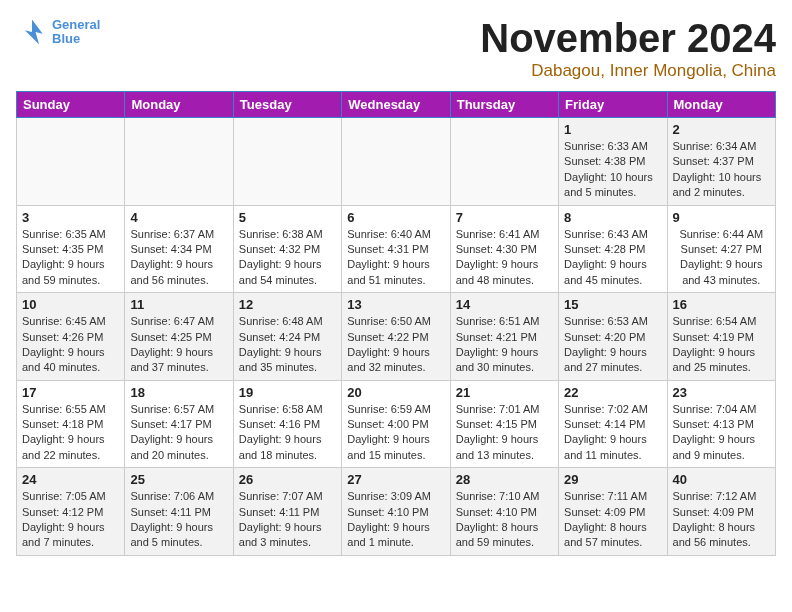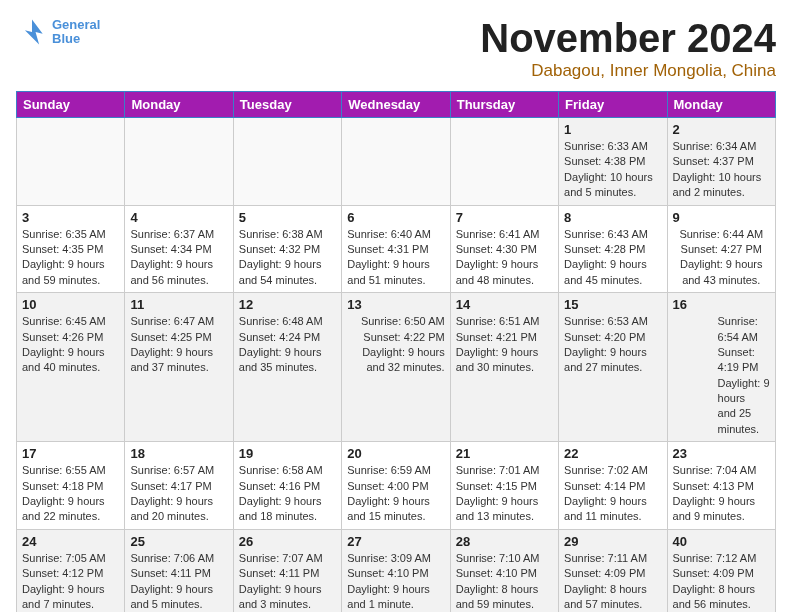--- a/index.html
+++ b/index.html
@@ -207,42 +207,42 @@
         </td>
         <td class="shaded">
           <div class="day-number">12</div>
           <div class="day-info" style="white-space: pre-line;">Sunrise: 6:48 AM
 Sunset: 4:24 PM
 Daylight: 9 hours
 and 35 minutes.</div>
         </td>
         <td class="shaded">
           <div class="day-number">13</div>
-          <div class="day-info" style="white-space: pre-line; text-align: right;">Sunrise: 6:50 AM
+          <div class="day-info" style="white-space: pre-line;">Sunrise: 6:50 AM
 Sunset: 4:22 PM
 Daylight: 9 hours
 and 32 minutes.</div>
         </td>
         <td class="shaded">
           <div class="day-number">14</div>
           <div class="day-info" style="white-space: pre-line;">Sunrise: 6:51 AM
 Sunset: 4:21 PM
 Daylight: 9 hours
 and 30 minutes.</div>
         </td>
         <td class="shaded">
           <div class="day-number">15</div>
           <div class="day-info" style="white-space: pre-line;">Sunrise: 6:53 AM
 Sunset: 4:20 PM
 Daylight: 9 hours
 and 27 minutes.</div>
         </td>
         <td class="shaded">
           <div class="day-number">16</div>
-          <div class="day-info" style="white-space: pre-line; margin-left: 45px;">Sunrise: 6:54 AM
+          <div class="day-info" style="white-space: pre-line;">Sunrise: 6:54 AM
 Sunset: 4:19 PM
 Daylight: 9 hours
 and 25 minutes.</div>
         </td>
       </tr>
       <tr>
         <td>
           <div class="day-number">17</div>
           <div class="day-info" style="white-space: pre-line;">Sunrise: 6:55 AM
 Sunset: 4:18 PM

